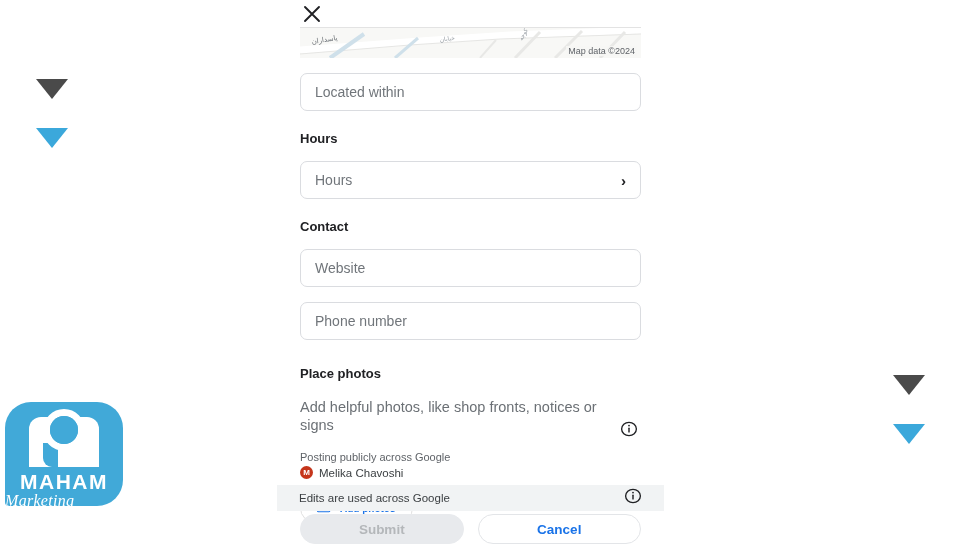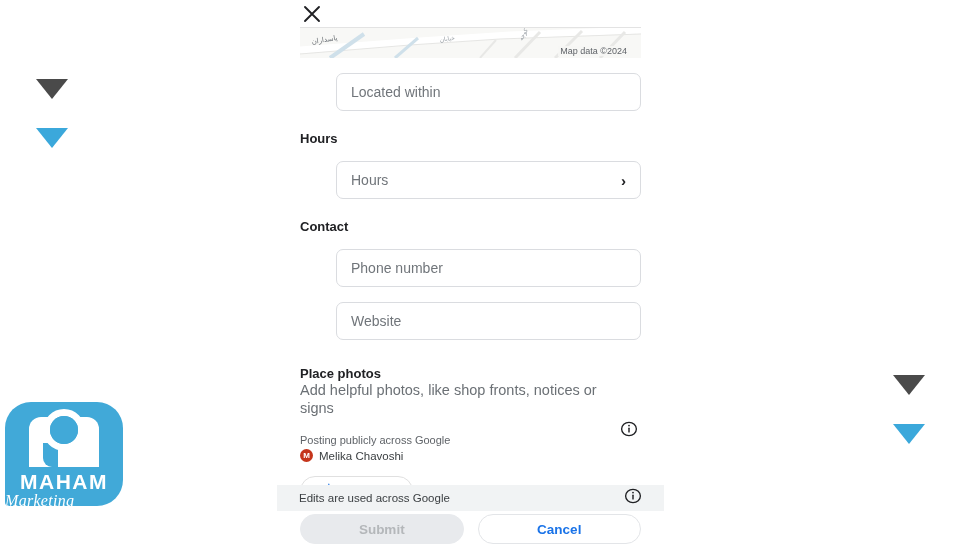--- a/index.html
+++ b/index.html
@@ -142,21 +142,21 @@
     position: relative;
     height: 30px;
     margin: 0 23px;
     background: #f7f7f5;
     border-top: 1px solid #e3e3e3;
     overflow: hidden;
   }
   .map svg { display: block; }
   .map-attr {
     position: absolute;
-    right: 12px;
+    right: 4px;
     bottom: 2px;
     font-size: 9px;
     color: #5f6368;
     background: rgba(247,247,245,0.85);
     padding: 0 2px;
   }
 
   
   .form {
     padding: 0 23px;
@@ -165,21 +165,20 @@
     height: 38px;
     margin-top: 15px;
     border: 1px solid #dadce0;
     border-radius: 7px;
     display: flex;
     align-items: center;
     padding: 0 14px;
     box-sizing: border-box;
     background: #fff;
     cursor: text;
-    margin-left: 36px;
   }
   .field .ph {
     font-size: 14px;
     color: #70757a;
     flex: 1;
   }
   .chev {
     font-size: 15px;
     font-weight: bold;
     color: #202124;
@@ -199,21 +198,21 @@
   }
   .photos-title {
     font-size: 13px;
     font-weight: bold;
     color: #202124;
   }
   .photos-desc {
     font-size: 14.5px;
     color: #6b7075;
     line-height: 1.25;
-    margin-top: 0;
+    margin-top: 17px;
     max-width: 330px;
   }
   .photos-public {
     font-size: 11px;
     color: #5f6368;
     margin-top: 17px;
   }
   .byline {
     display: flex;
     align-items: center;
@@ -371,25 +370,25 @@
     <div class="section-label">Hours</div>
 
     <div class="field">
       <span class="ph">Hours</span>
       <span class="chev">›</span>
     </div>
 
     <div class="section-label">Contact</div>
 
     <div class="field">
+      <span class="ph">Website</span>
+    </div>
+
+    <div class="field">
       <span class="ph">Phone number</span>
-    </div>
-
-    <div class="field">
-      <span class="ph">Website</span>
     </div>
 
     <div class="photos">
       <div class="photos-title">Place photos</div>
       <div class="photos-desc">Add helpful photos, like shop fronts, notices or signs</div>
       <div class="photos-public">Posting publicly across Google</div>
       <div class="byline">
         <span class="avatar">M</span>
         <span class="byline-name">Melika Chavoshi</span>
       </div>

